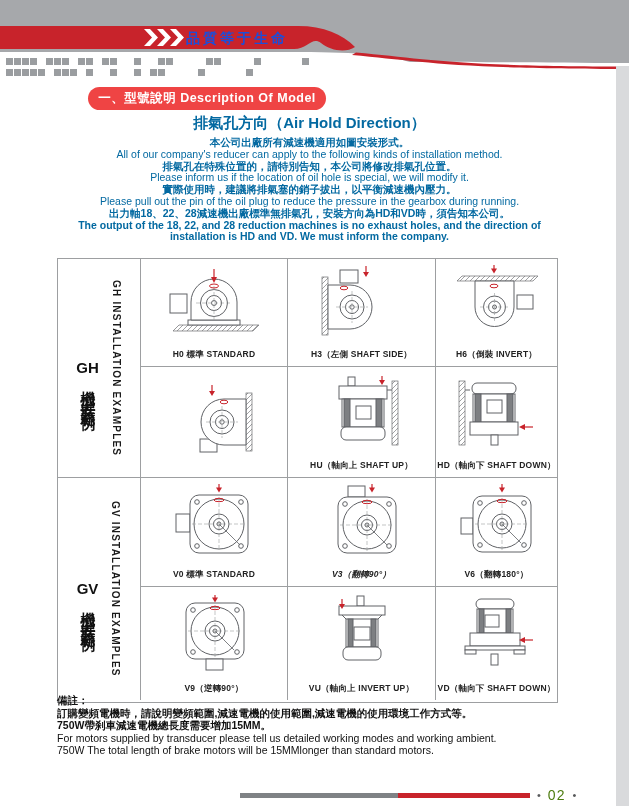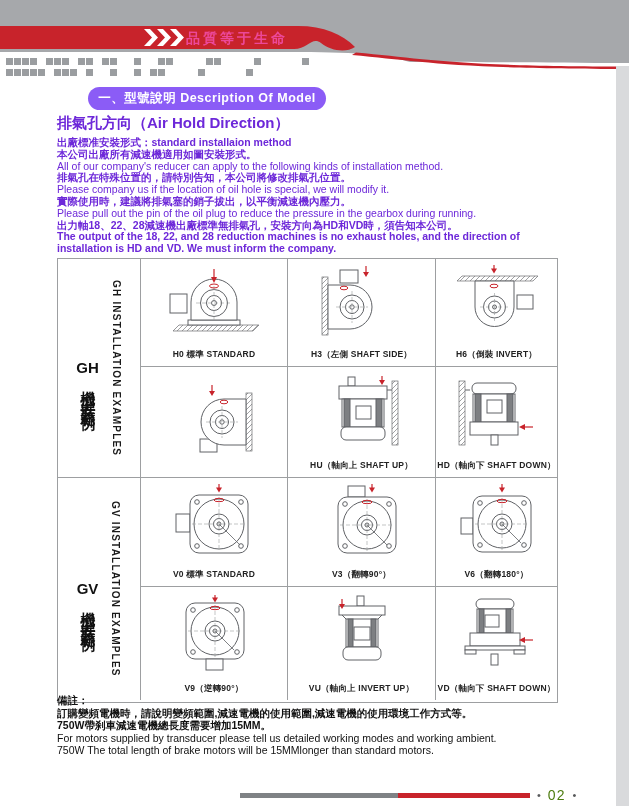--- a/index.html
+++ b/index.html
@@ -1,33 +1,33 @@
 <!DOCTYPE html>
 <html><head>
 <meta charset="utf-8">
 <style>
   html,body{margin:0;padding:0;background:#ffffff;}
   body{font-family:"Liberation Sans", sans-serif;}
   .page{position:relative;width:629px;height:806px;background:#fff;overflow:hidden;}
 
   
   .hdr-svg{position:absolute;top:0;left:0;}
-  .banner-text{position:absolute;top:30px;left:186px;color:#ec4899;font-size:14px;font-weight:bold;letter-spacing:3px;}
+  .banner-text{position:absolute;top:30px;left:186px;color:#1d4ed8;font-size:14px;font-weight:bold;letter-spacing:3px;}
   .right-strip{position:absolute;left:616px;top:66px;width:13px;height:740px;background:#d9dadc;}
 
   
   .bc{position:absolute;width:7px;height:7px;background:#9a9da0;}
   .bc1{top:58px;left:6px;box-shadow:8px 0 #9a9da0,16px 0 #9a9da0,24px 0 #9a9da0,40px 0 #9a9da0,48px 0 #9a9da0,56px 0 #9a9da0,72px 0 #9a9da0,80px 0 #9a9da0,96px 0 #9a9da0,104px 0 #9a9da0,128px 0 #9a9da0,152px 0 #9a9da0,160px 0 #9a9da0,200px 0 #9a9da0,208px 0 #9a9da0,248px 0 #9a9da0,296px 0 #9a9da0;}
   .bc2{top:69px;left:6px;box-shadow:8px 0 #9a9da0,16px 0 #9a9da0,24px 0 #9a9da0,32px 0 #9a9da0,48px 0 #9a9da0,56px 0 #9a9da0,64px 0 #9a9da0,80px 0 #9a9da0,104px 0 #9a9da0,128px 0 #9a9da0,144px 0 #9a9da0,152px 0 #9a9da0,192px 0 #9a9da0,240px 0 #9a9da0;}
 
-  .pill{position:absolute;top:87px;left:88px;width:238px;height:23px;background:#8b5cf6;border-radius:12px;
+  .pill{position:absolute;top:87px;left:88px;width:238px;height:23px;background:#ef4444;border-radius:12px;
         color:#fff;font-size:12.5px;font-weight:bold;display:flex;align-items:center;justify-content:center;letter-spacing:.5px;}
 
   
-  .intro{position:absolute;top:114px;left:57px;width:505px;color:#6d28d9;}
+  .intro{position:absolute;top:114px;left:57px;width:505px;color:#0369a1;text-align:center;}
   .intro h2{margin:0 0 4px 0;font-size:15px;font-weight:bold;}
   .il{line-height:11.8px;font-size:10.5px;white-space:nowrap;}
   .cjk{font-weight:bold;}
   .enb{font-weight:bold;}
 
   
   .tbl{position:absolute;top:258px;left:57px;width:501px;height:445px;border:1px solid #9d9fa1;box-sizing:border-box;
        display:grid;grid-template-columns:83px 147px 148px 121px;grid-template-rows:108px 111px 109px 113px;}
   .cell{border-right:1px solid #9d9fa1;border-bottom:1px solid #9d9fa1;box-sizing:border-box;display:flex;flex-direction:column;overflow:hidden;}
   .lastcol{border-right:none;}
@@ -78,25 +78,24 @@
   <div class="banner-text">品質等于生命</div>
 
   <div class="bc bc1"></div>
   <div class="bc bc2"></div>
   <div class="right-strip"></div>
 
   <div class="pill">一、型號說明  Description Of Model</div>
 
   <div class="intro">
     <h2>排氣孔方向（Air Hold Direction）</h2>
-    <div class="il cjk">出廠標准安裝形式：standard installaion method</div>
     <div class="il cjk">本公司出廠所有減速機適用如圖安裝形式。</div>
     <div class="il">All of our company's reducer can apply to the following kinds of installation method.</div>
     <div class="il cjk">排氣孔在特殊位置的，請特別告知，本公司將修改排氣孔位置。</div>
-    <div class="il">Please company us if the location of oil hole is special, we will modify it.</div>
+    <div class="il">Please inform us if the location of oil hole is special, we will modify it.</div>
     <div class="il cjk">實際使用時，建議將排氣塞的銷子拔出，以平衡減速機內壓力。</div>
     <div class="il">Please pull out the pin of the oil plug to reduce the pressure in the gearbox during running.</div>
     <div class="il cjk">出力軸18、22、28減速機出廠標準無排氣孔，安裝方向為HD和VD時，須告知本公司。</div>
     <div class="il enb">The output of the 18, 22, and 28 reduction machines is no exhaust holes, and the direction of</div>
     <div class="il enb">installation is HD and VD. We must inform the company.</div>
   </div>
 
   <div class="tbl">
 
     <div class="cell lblcell" style="grid-row:1/3;grid-column:1;">
@@ -284,21 +283,21 @@
         <g>
           <line x1="63" y1="0" x2="63" y2="4" stroke="#c8232b" stroke-width="1.2"></line>
           <polygon points="60,3.5 66,3.5 63,8.5" fill="#c8232b"></polygon>
           <ellipse cx="63" cy="16" rx="5" ry="1.7" fill="none" stroke="#c8232b" stroke-width="1"></ellipse>
         </g>
       </svg>
         </div>
       <div class="clabel">V0 標準 STANDARD</div>
     </div>
 
-    <div class="cell" style="grid-row:3;grid-column:3;">
+    <div class="cell" style="grid-row:3;grid-column:3;font-style:italic;">
       <div class="diag">
           <svg width="116" height="80" viewBox="0 0 116 80">
         <g stroke="#606266" fill="#fff" stroke-width="1">
           <rect x="44" y="2" width="17" height="11"></rect>
           <rect x="34" y="13" width="58" height="56" rx="9"></rect>
           <circle cx="63" cy="41" r="24" fill="none"></circle>
           <circle cx="41" cy="20" r="2.3" fill="none"></circle>
               <circle cx="85" cy="20" r="2.3" fill="none"></circle>
           <circle cx="41" cy="62" r="2.3" fill="none"></circle>
               <circle cx="85" cy="62" r="2.3" fill="none"></circle>

